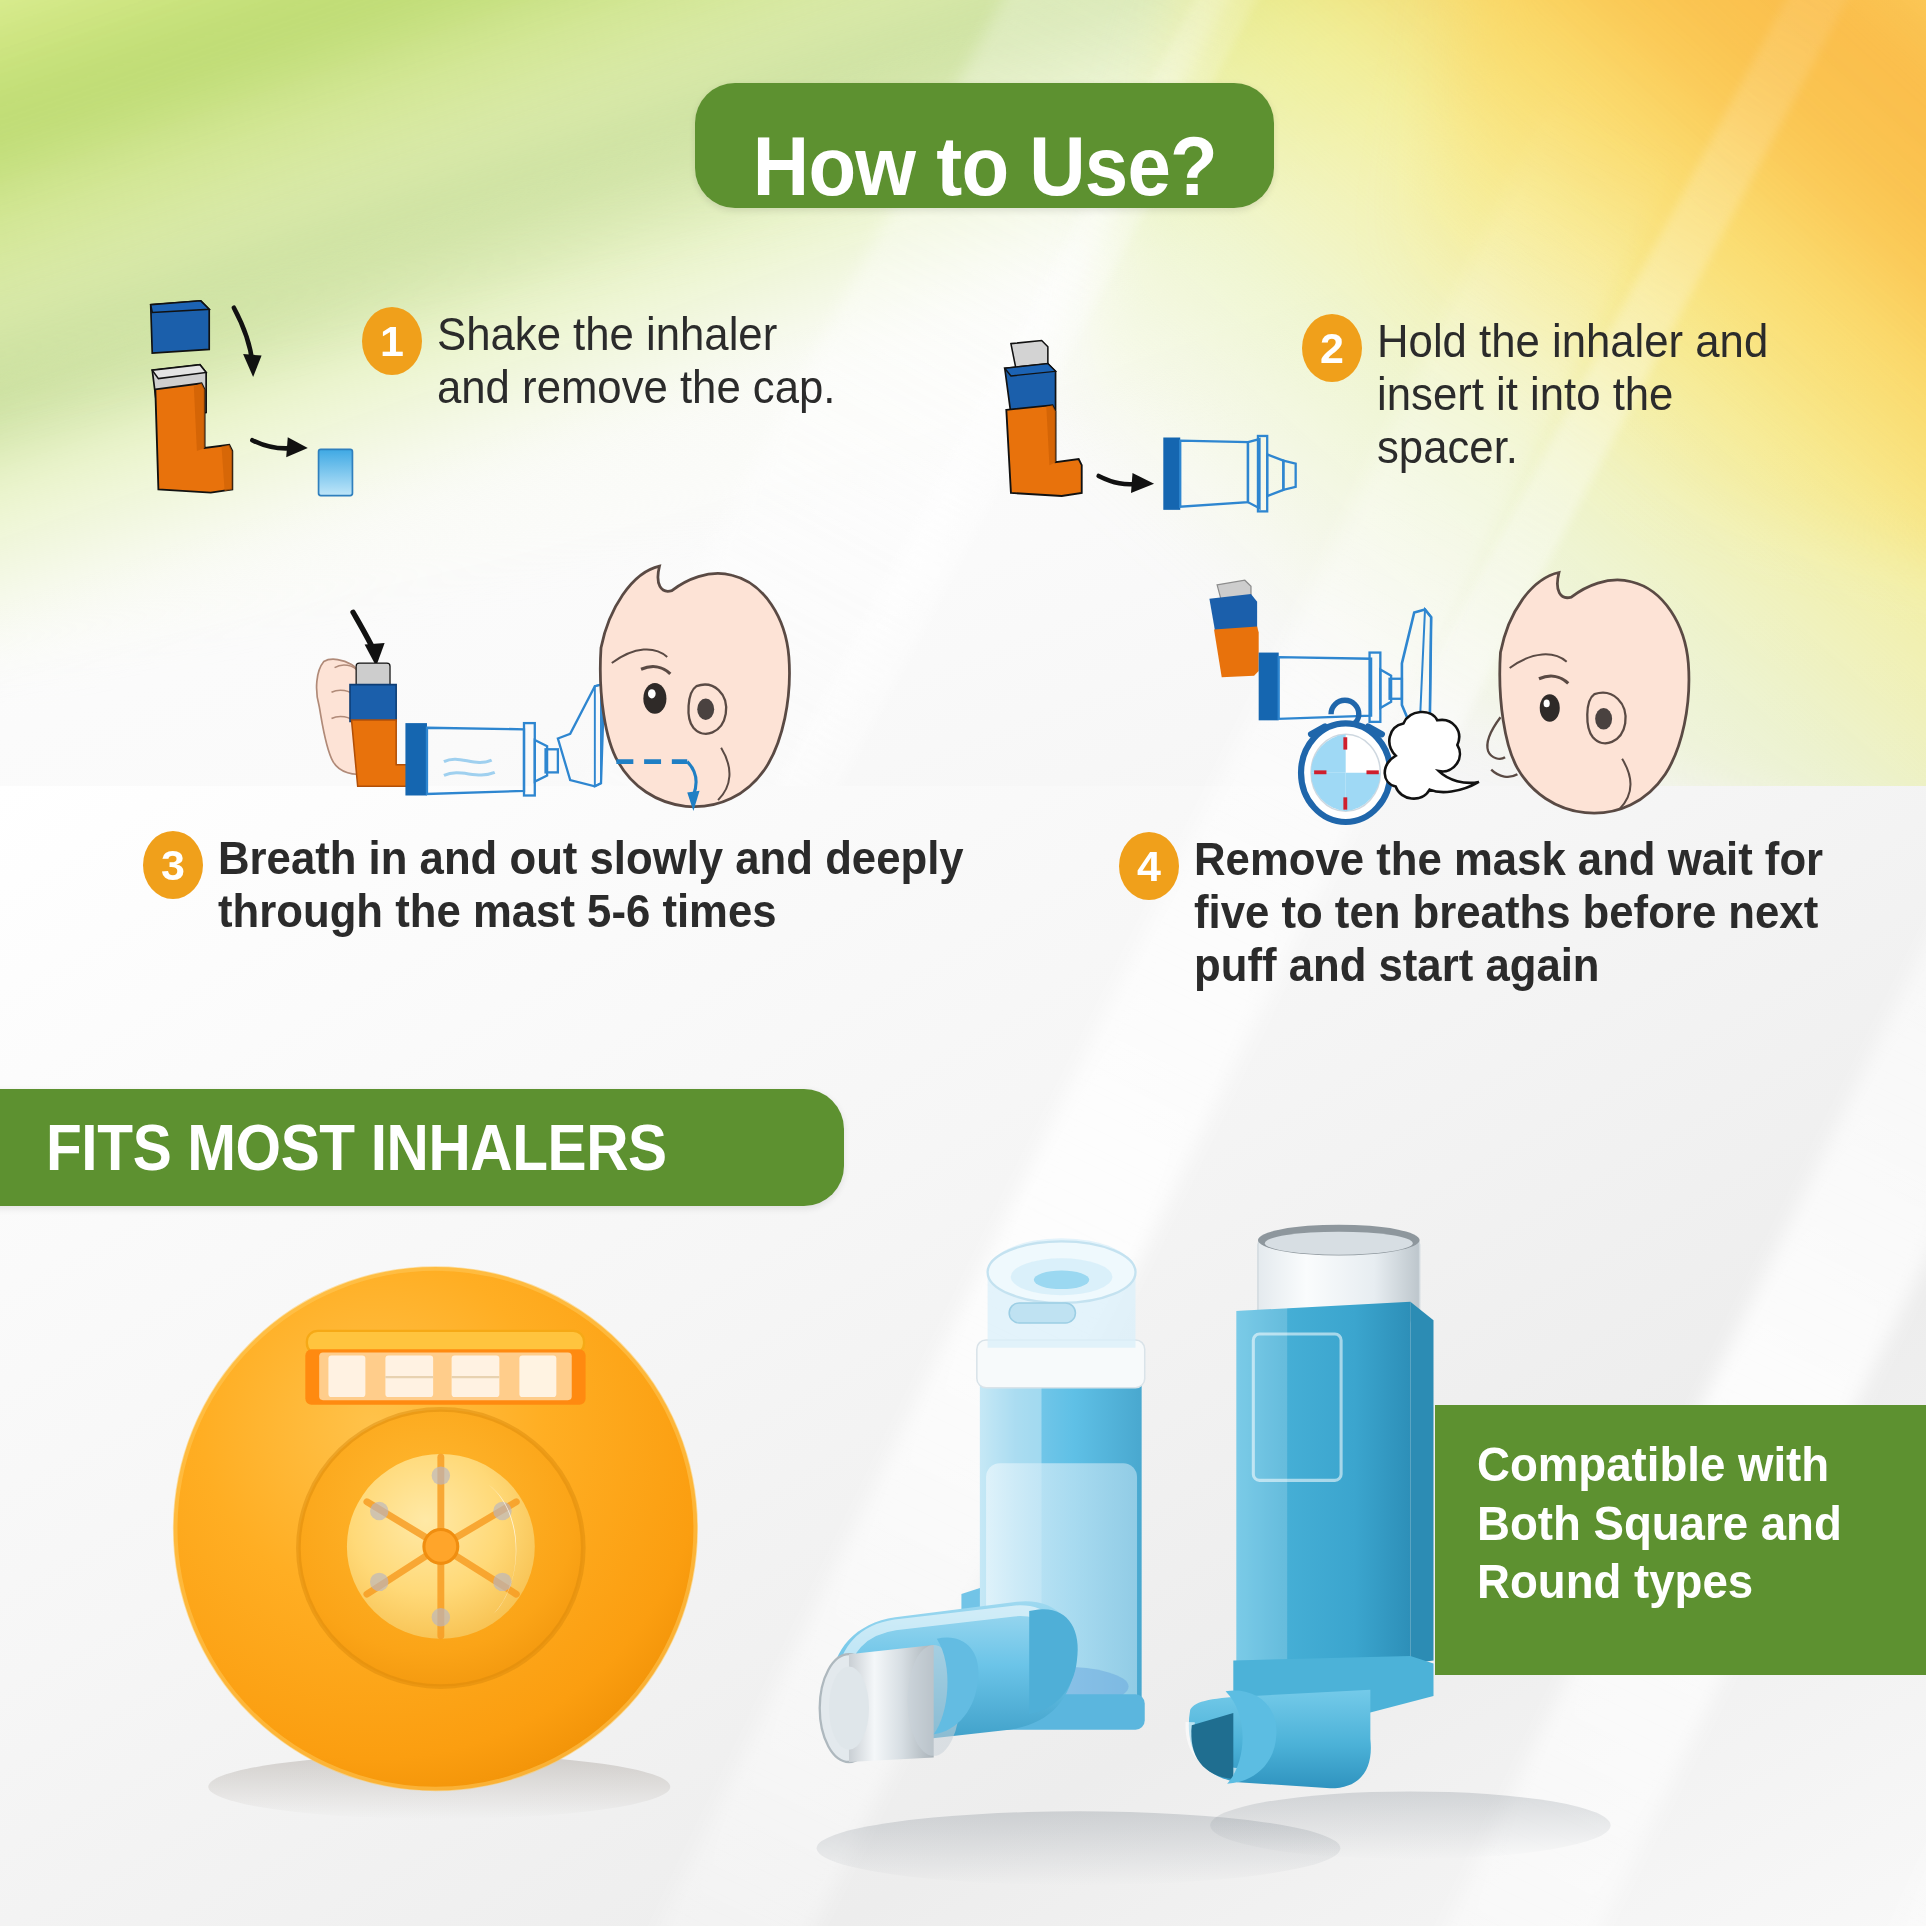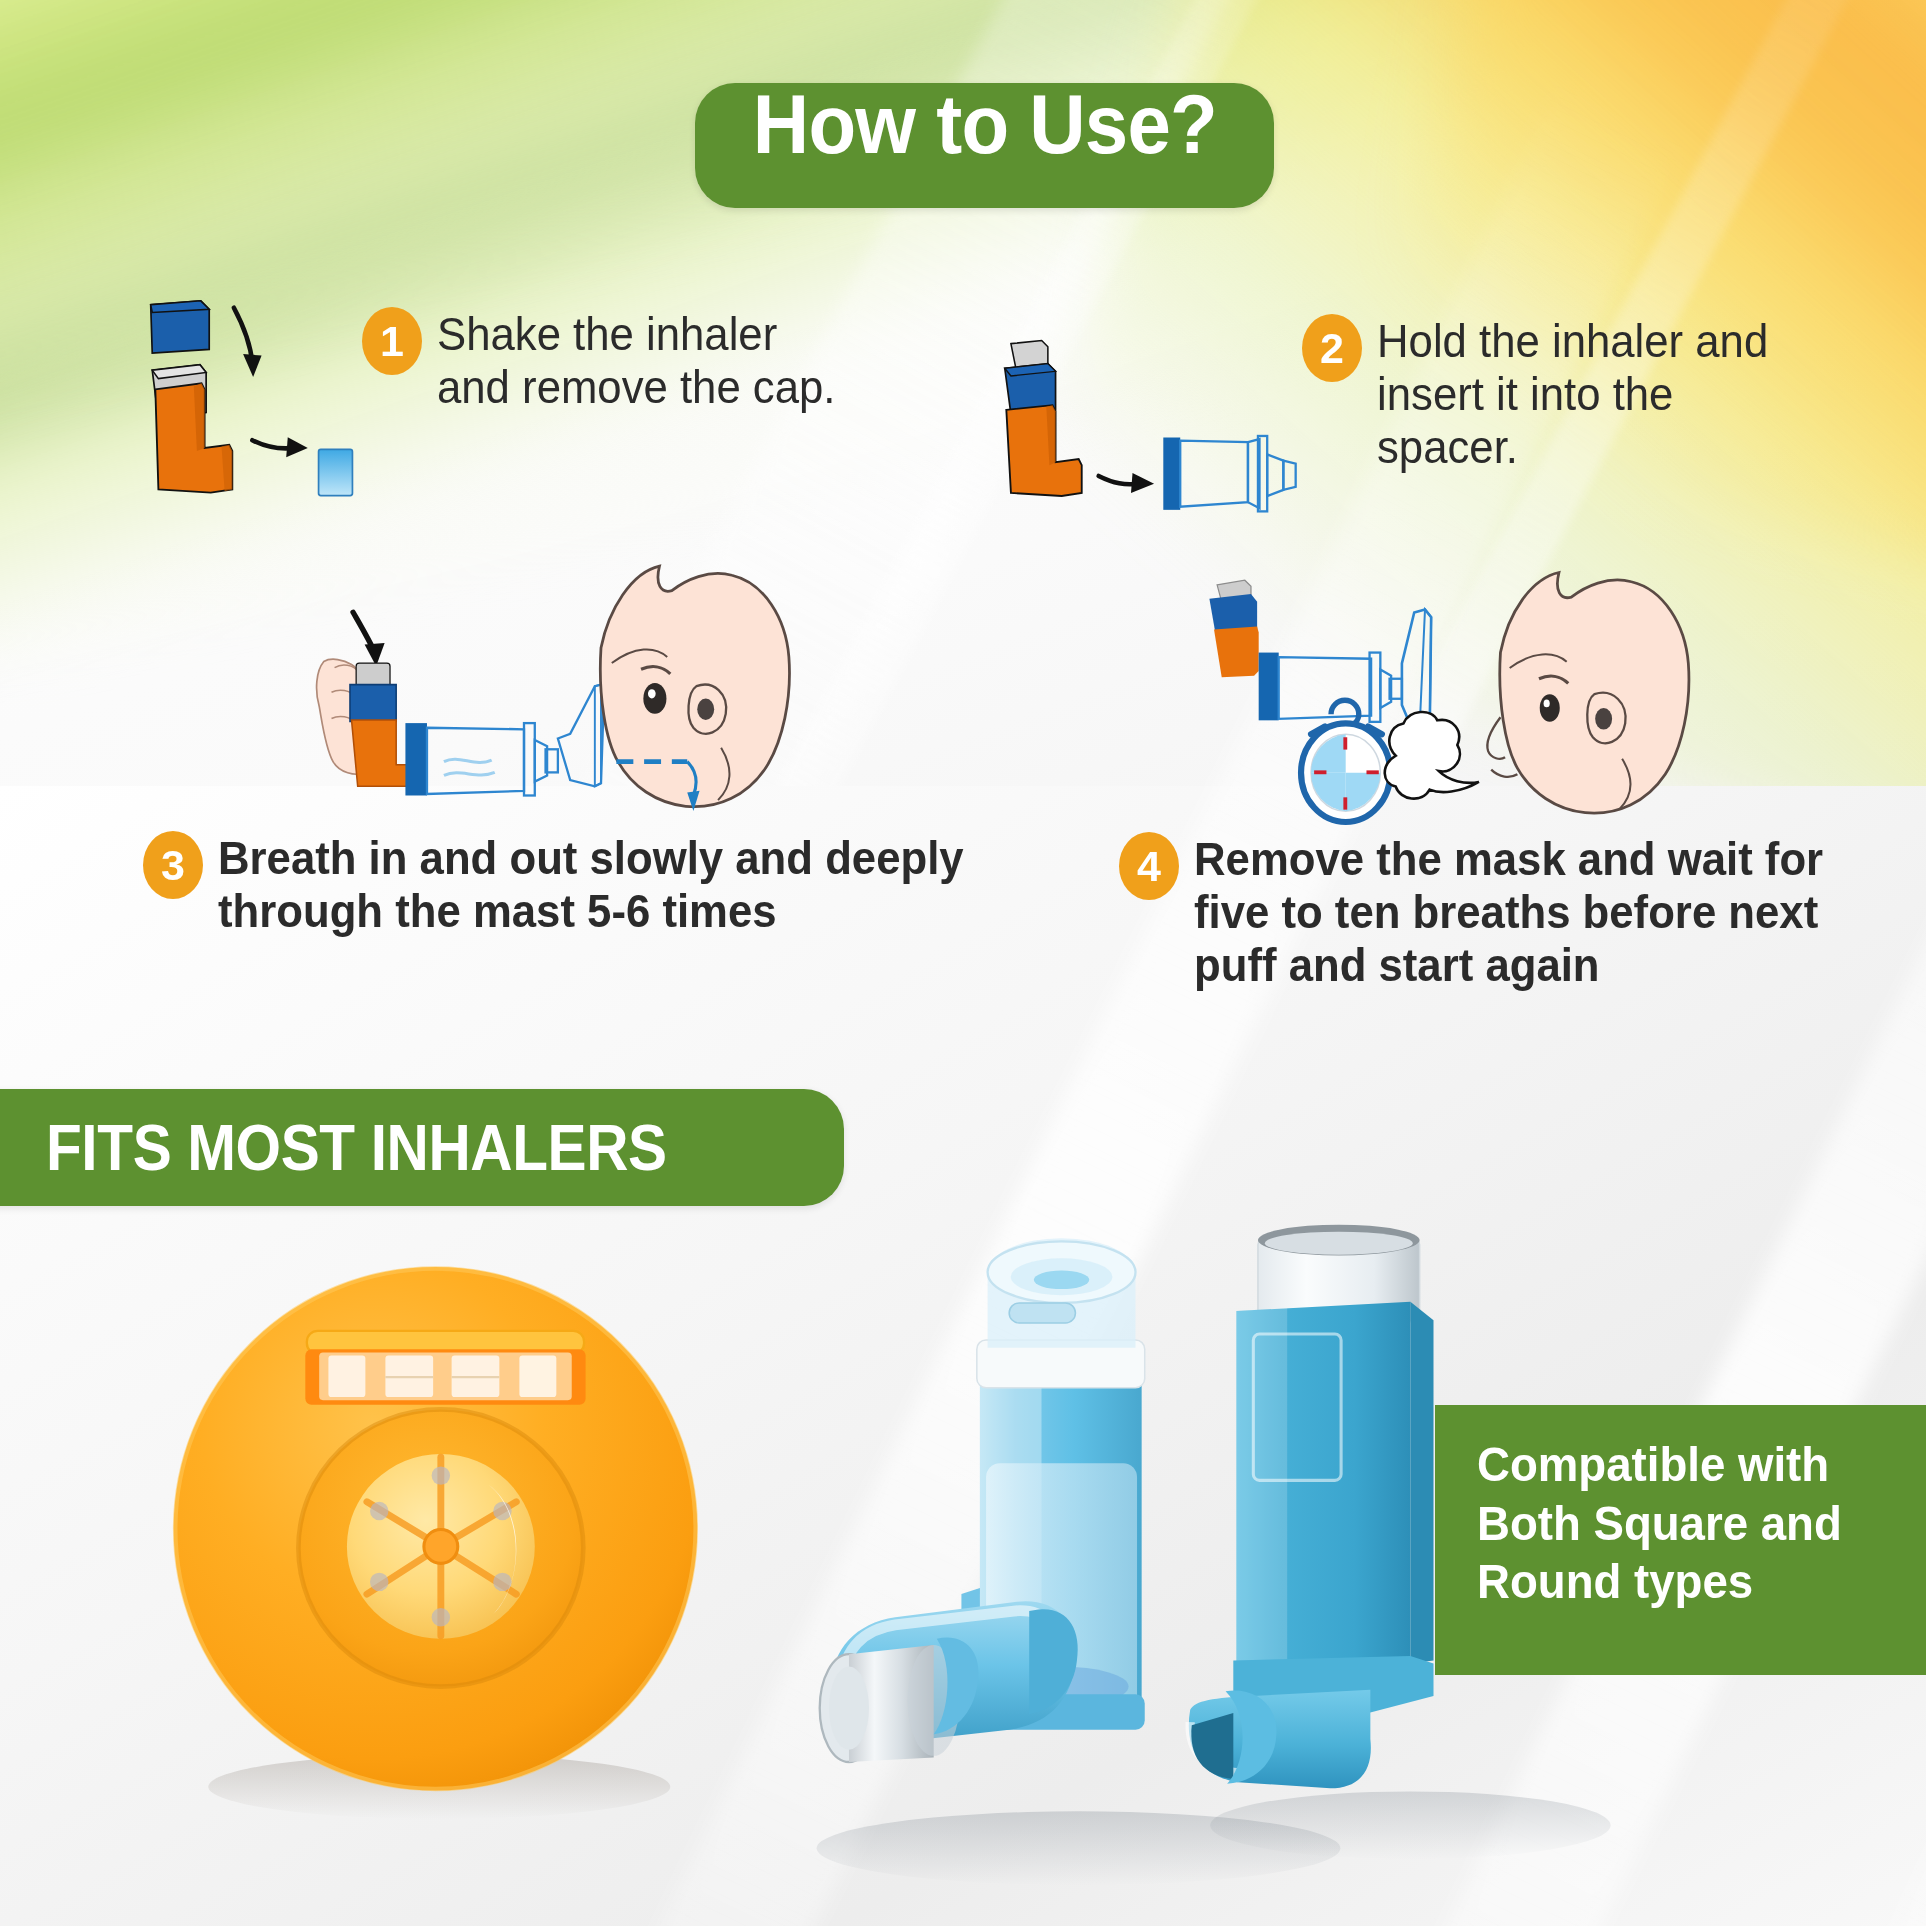--- a/index.html
+++ b/index.html
@@ -100,21 +100,21 @@
     background: linear-gradient(90deg, rgba(255,255,255,0), rgba(255,255,255,.85), rgba(255,255,255,0));
     transform: rotate(-64deg);
     filter: blur(9.2px);
   }
 
   
   .pill-badge {
     position: absolute;
     background: #5d9130;
     border-radius: 40px;
-    display: flex; align-items: flex-start; justify-content: center;
+    display: flex; align-items: flex-end; justify-content: center;
     color: #ffffff;
     box-shadow: 0 2.3px 7.7px rgba(0,0,0,0.10);
   }
   #title-badge {
     left: 695px; top: 83px; width: 579px; height: 125px;
   }
   #title-badge .title-text {
     font-size: 83px;
     font-weight: 700;
     letter-spacing: -0.8px;

